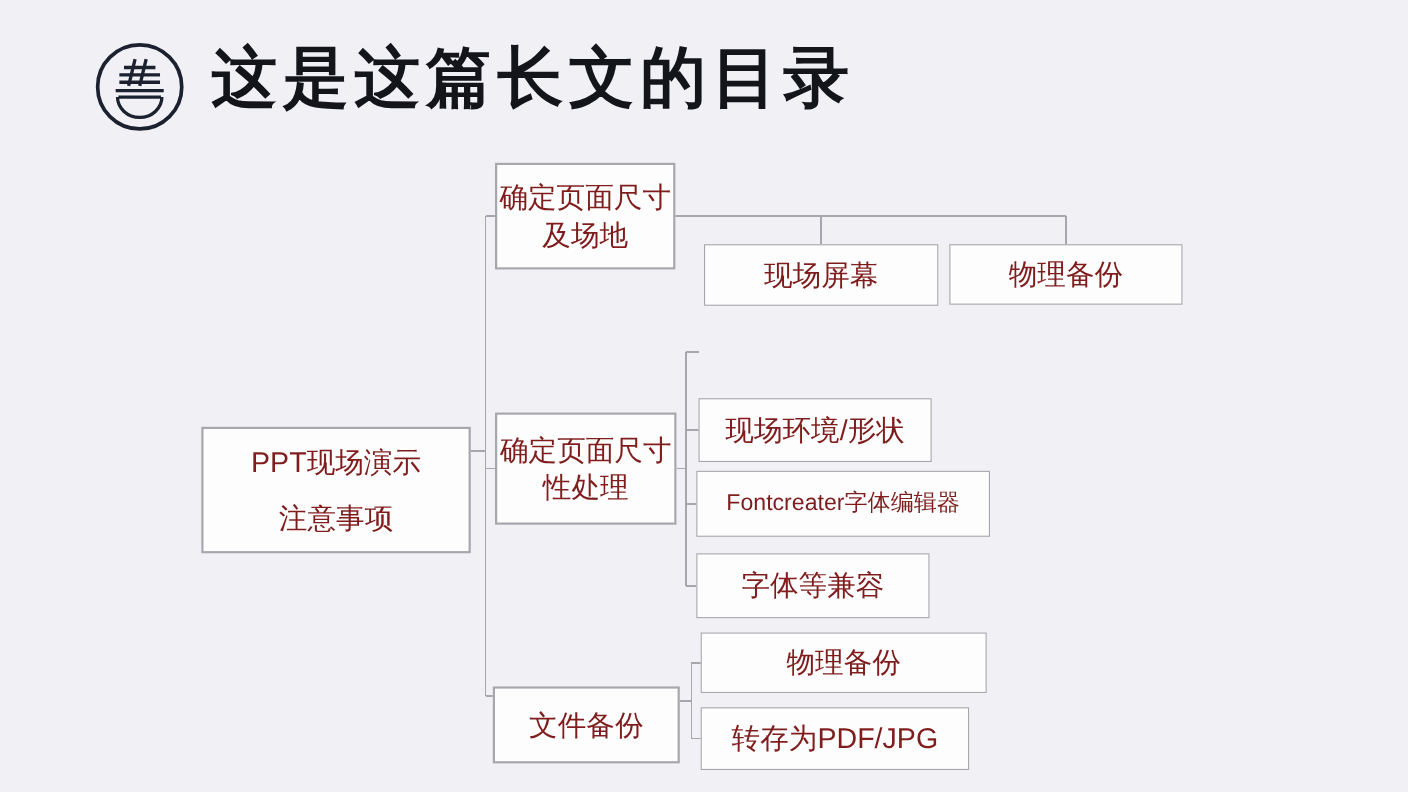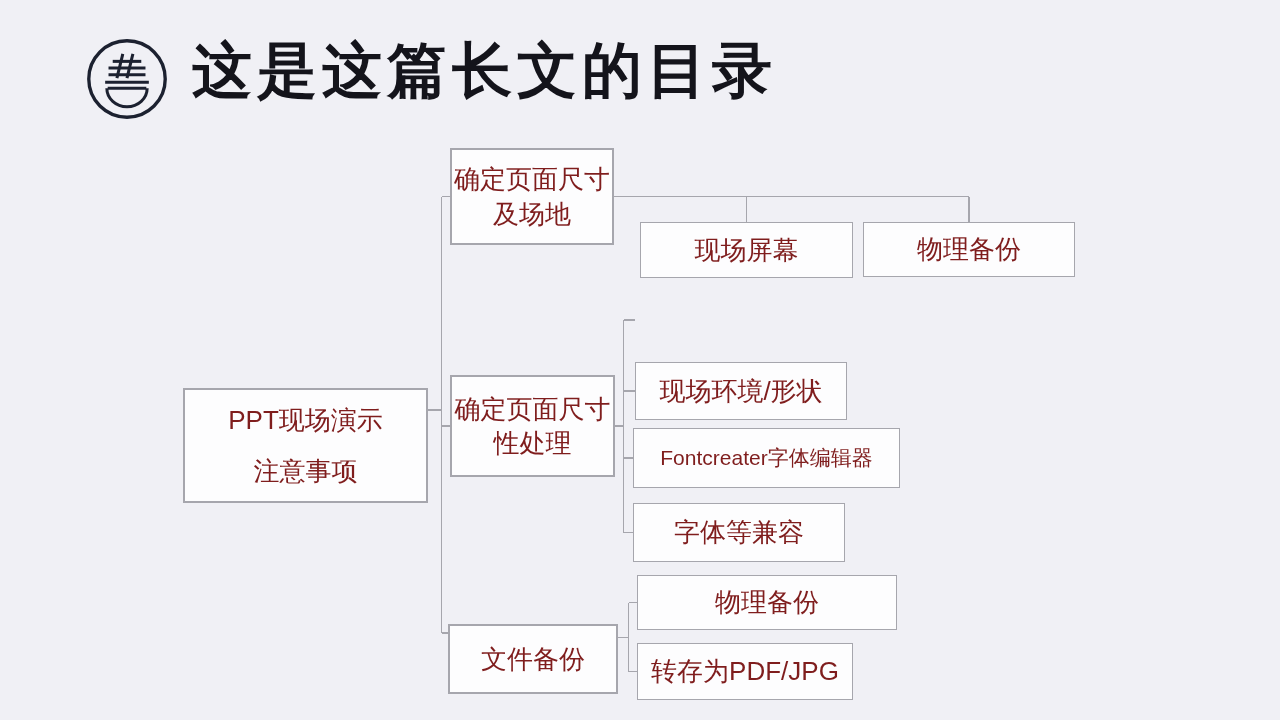--- a/index.html
+++ b/index.html
@@ -41,21 +41,21 @@
   .n-b1   {left:450px; top:148px; width:164px; height:97px;}
   .n-b2   {left:450px; top:375px; width:165px; height:102px;}
   .n-b3   {left:448px; top:603px; width:170px; height:70px;margin-top:21px;}
   .n-b1c1 {left:640px; top:222px; width:213px; height:56px;}
   .n-b1c2 {left:863px; top:222px; width:212px; height:55px;}
   .n-b2c1 {left:635px; top:292px; width:212px; height:56px;}
   .n-b2c2 {left:635px; top:362px; width:212px; height:58px;}
   .n-b2c3 {left:633px; top:428px; width:267px; height:60px; font-size:21px;}
   .n-b2c4 {left:633px; top:503px; width:212px; height:59px;}
   .n-b3c1 {left:637px; top:575px; width:260px; height:55px;}
-  .n-b3c2 {left:637px; top:643px; width:216px; height:57px;}
+  .n-b3c2 {left:637px; top:643px; width:244px; height:57px;}
 </style>
 </head>
 <body>
 
 <div class="stage">
 
   <svg class="logo" viewBox="0 0 100 100" fill="none" stroke="#1c2130" stroke-width="3.6">
     <circle cx="50" cy="50" r="45.5" stroke-width="4"></circle>
     <line x1="33" y1="29" x2="67" y2="29"></line>
     <line x1="28" y1="37" x2="72" y2="37"></line>

